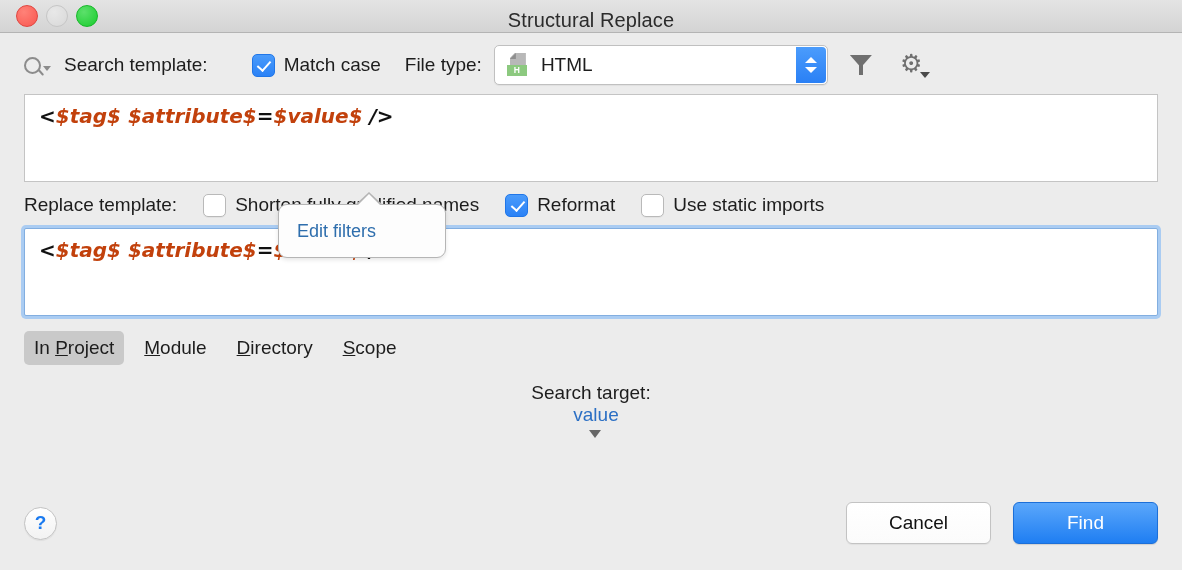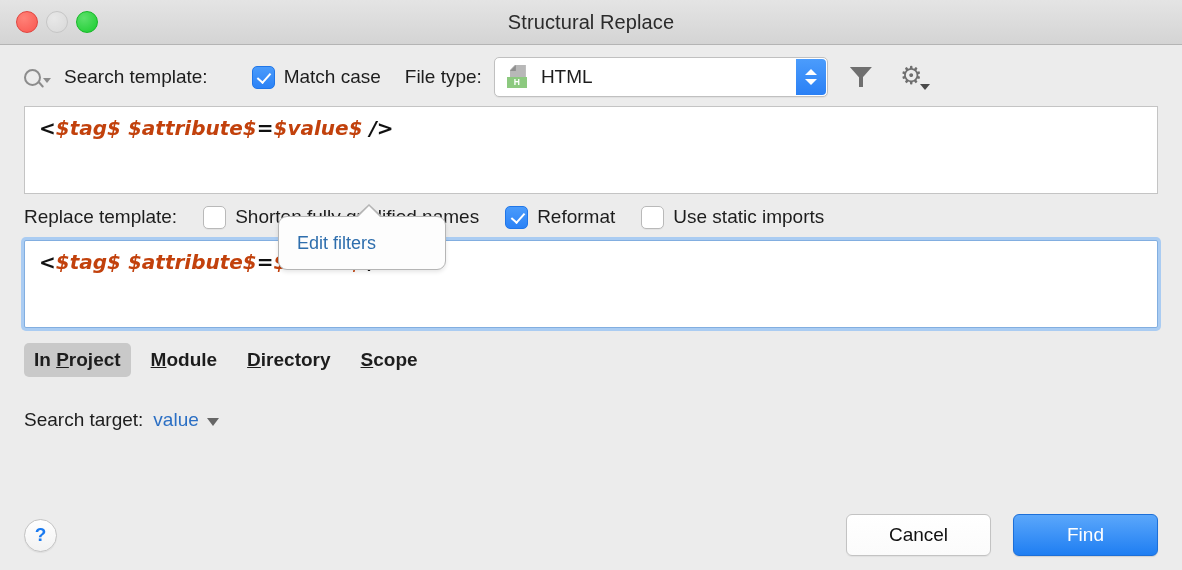--- a/index.html
+++ b/index.html
@@ -9,26 +9,26 @@
     height: 570px;
     font-family: "Liberation Sans", sans-serif;
     background: #ececec;
     overflow: hidden;
     position: relative;
     -webkit-font-smoothing: antialiased;
   }
 
   
   .titlebar {
-    height: 45px;
+    height: 33px;
     background: linear-gradient(to bottom, #e4e4e4 0%, #d4d4d4 100%);
     border-bottom: 1px solid #b4b4b4;
     position: relative;
     display: flex;
-    align-items: center;
+    align-items: flex-end;
   }
   .traffic {
     position: absolute;
     left: 16px; top: 0; bottom: 0;
     display: flex; align-items: center; gap: 8px;
   }
   .light {
     width: 22px; height: 22px; border-radius: 50%;
     display: block;
   }
@@ -254,27 +254,26 @@
 
   
   .row-scope { height: 52px; margin-top: 6px; }
   .scope-tab {
     font-size: 19px;
     color: #1d1d1d;
     padding: 6px 10px;
     border-radius: 5px;
     margin-right: 10px;
     white-space: nowrap;
-    font-weight: bold;
   }
   .scope-tab.active { background: #c9c9c9; }
   .mn { text-decoration: underline; }
 
   
-  .row-target { height: 52px; margin-top: 8px; }
+  .row-target { height: 52px; margin-top: 8px; flex-direction: column; }
   .target-value { font-size: 19px; color: #2b6fc4; margin-left: 10px; }
   .target-tri {
     width: 0; height: 0;
     border-left: 6.5px solid transparent;
     border-right: 6.5px solid transparent;
     border-top: 8px solid #666;
     margin-left: 8px; margin-top: 4px;
   }
 
   

